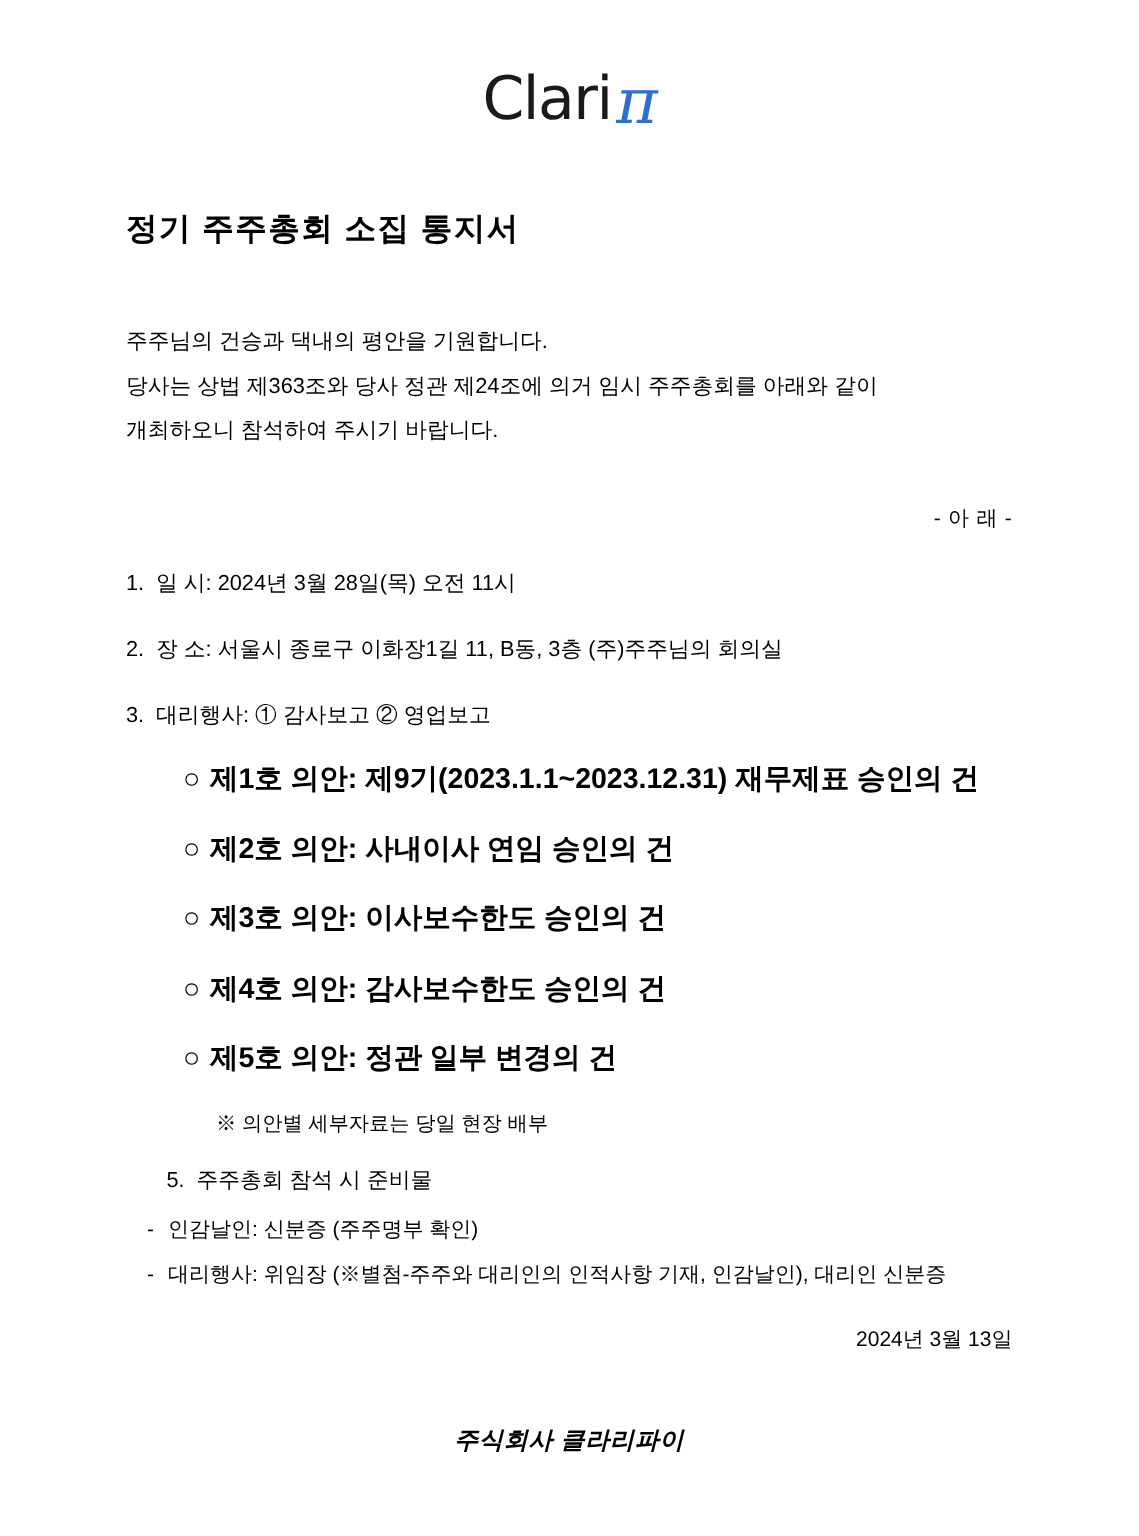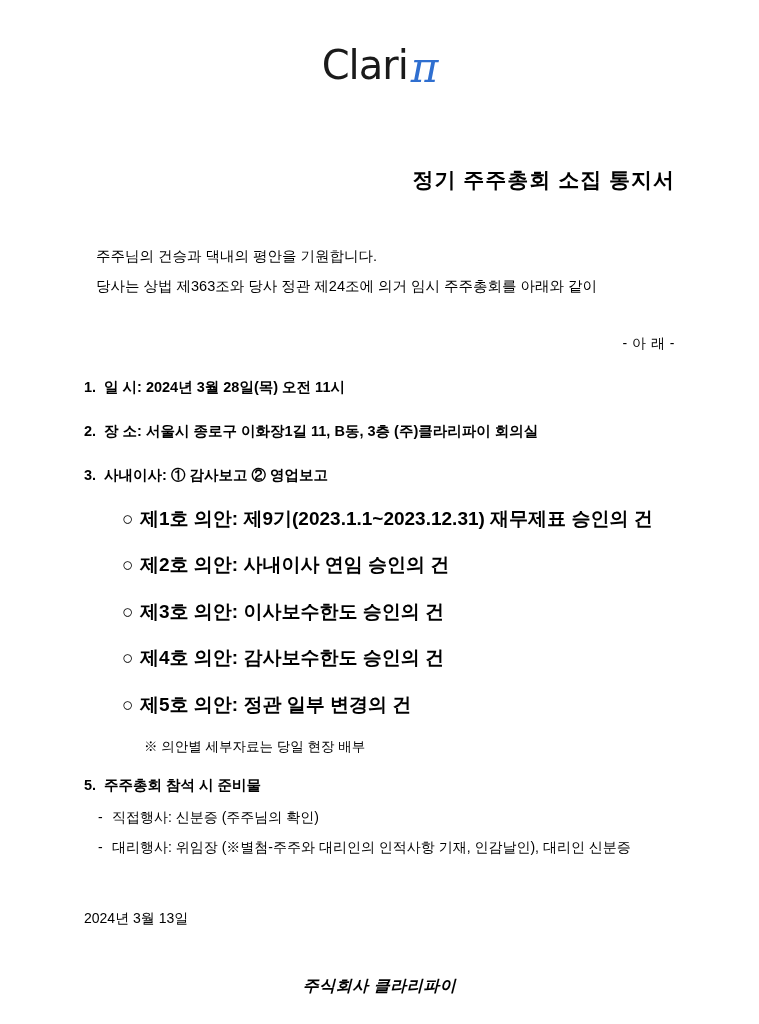--- a/index.html
+++ b/index.html
@@ -45,50 +45,50 @@
     font-family: "DejaVu Serif", serif;
     font-size: 42px;
     font-style: italic;
     margin-left: 3px;
     position: relative;
     top: 3px;
   }
 
   
   .doc-title {
-    text-align: right;
+    text-align: left;
     font-size: 21px;
     font-weight: bold;
     letter-spacing: 1px;
-    margin-top: 80px;
+    margin-top: 52px;
   }
 
   
   .intro {
     margin-top: 48px;
     font-size: 14.5px;
     line-height: 2.05;
   }
-  .intro div { white-space: nowrap; margin-left: 12px; }
+  .intro div { white-space: nowrap; }
 
   
   .arae {
     text-align: right;
     font-size: 14px;
     margin-top: 34px;
     letter-spacing: 0.5px;
   }
 
   
   .items {
     margin-top: 24px;
   }
   .item {
     font-size: 14.5px;
-    font-weight: bold;
+    font-weight: normal;
     line-height: 1.5;
     margin-bottom: 22px;
     white-space: nowrap;
   }
   .item .num { display: inline-block; width: 20px; }
 
   
   .agenda {
     margin-top: -4px;
     margin-bottom: 18px;
@@ -119,23 +119,23 @@
   .prep-row {
     font-size: 14px;
     line-height: 1.5;
     margin: 0 0 9px 14px;
     white-space: nowrap;
   }
   .prep-row .dash { display: inline-block; width: 14px; }
 
   
   .doc-date {
-    text-align: left;
+    text-align: right;
     font-size: 14px;
-    margin-top: 52px;
+    margin-top: 24px;
   }
   .company {
     text-align: center;
     font-size: 16px;
     font-weight: bold;
     margin-top: 48px;
     letter-spacing: 0.5px;
     font-style: italic;
   }
 </style>
@@ -148,36 +148,37 @@
     <div class="logo">
       <span class="word">Clari</span><span class="pi">π</span>
     </div>
   </div>
 
   <div class="doc-title">정기 주주총회 소집 통지서</div>
 
   <div class="intro">
     <div>주주님의 건승과 댁내의 평안을 기원합니다.</div>
     <div>당사는 상법 제363조와 당사 정관 제24조에 의거 임시 주주총회를 아래와 같이</div>
+    <div>개최하오니 참석하여 주시기 바랍니다.</div>
   </div>
 
   <div class="arae">- 아     래 -</div>
 
   <div class="items">
 
     <div class="item">
       <span class="num">1.</span><span>일 시:</span> <span>2024년 3월 28일(목) 오전 11시</span>
     </div>
 
     <div class="item">
-      <span class="num">2.</span><span>장 소:</span> <span>서울시 종로구 이화장1길 11, B동, 3층 (주)클라리파이 회의실</span>
+      <span class="num">2.</span><span>장 소:</span> <span>서울시 종로구 이화장1길 11, B동, 3층 (주)주주님의 회의실</span>
     </div>
 
     <div class="item">
-      <span class="num">3.</span><span>사내이사:</span> <span>① 감사보고 ② 영업보고</span>
+      <span class="num">3.</span><span>대리행사:</span> <span>① 감사보고 ② 영업보고</span>
     </div>
 
 
     <div class="agenda">
       <div class="agenda-row">
         <span class="circle">○</span><span>제1호 의안:</span> <span>제9기(2023.1.1~2023.12.31) 재무제표 승인의 건</span>
       </div>
       <div class="agenda-row">
         <span class="circle">○</span><span>제2호 의안:</span> <span>사내이사 연임 승인의 건</span>
       </div>
@@ -186,27 +187,27 @@
       </div>
       <div class="agenda-row">
         <span class="circle">○</span><span>제4호 의안:</span> <span>감사보수한도 승인의 건</span>
       </div>
       <div class="agenda-row">
         <span class="circle">○</span><span>제5호 의안:</span> <span>정관 일부 변경의 건</span>
       </div>
       <div class="agenda-note">※ 의안별 세부자료는 당일 현장 배부</div>
     </div>
 
-    <div class="item" style="margin-bottom:10px;">
+    <div class="item" style="margin-bottom:10px;margin-left:27px;">
       <span class="num">5.</span><span>주주총회 참석 시 준비물</span>
     </div>
 
     <div class="prep" style="margin-top:0;">
       <div class="prep-row">
-        <span class="dash">-</span><span>직접행사: 신분증 (주주님의 확인)</span>
+        <span class="dash">-</span><span>인감날인: 신분증 (주주명부 확인)</span>
       </div>
       <div class="prep-row">
         <span class="dash">-</span><span>대리행사: 위임장 (※별첨-주주와 대리인의 인적사항 기재, 인감날인), 대리인 신분증</span>
       </div>
     </div>
 
   </div>
 
   <div class="doc-date">2024년 3월 13일</div>
 

